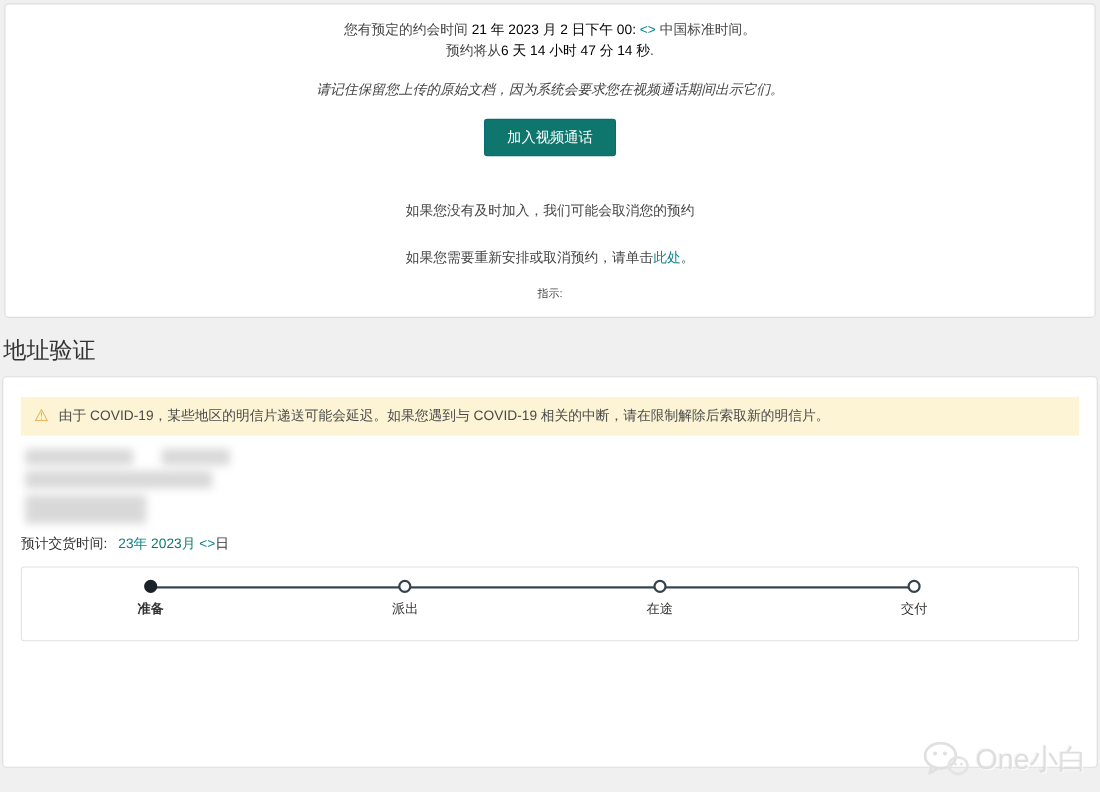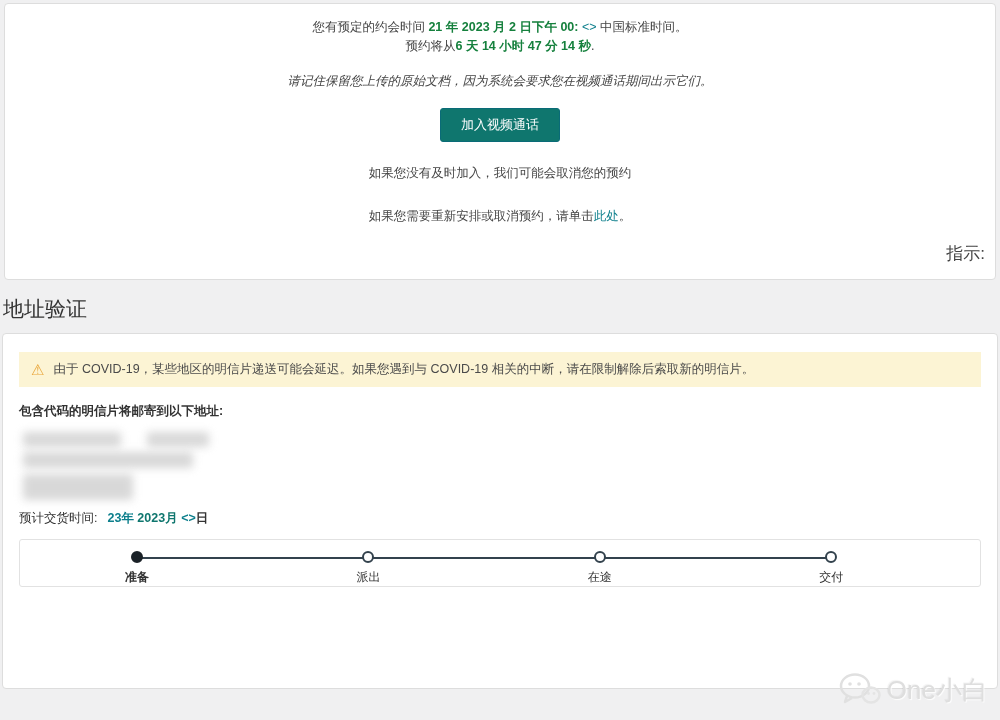--- a/index.html
+++ b/index.html
@@ -22,40 +22,40 @@
   .video-title {
     text-align:center;
     font-weight:bold;
     font-size:15px;
     color:#333;
     padding:12px 0 11px;
     border-bottom:1px solid #e7e7e7;
   }
   .video-body { text-align:center; padding-top:14px; }
   .line { line-height:1.55; }
-  .b { font-weight:bold; color:#15803d; }
+  .b { font-weight:normal; color:#000000; }
   .teal-text { color:#0d7f8c; }
   .green-text { color:#0f766e; }
   .reminder { margin-top:15px;font-style:italic; }
   .join-btn {
     display:inline-block;
     margin-top:17px;
     background:#0f766e;
     color:#fff;
     border:1px solid #0a6b77;
     border-radius:3px;
     padding:7px 20px;
     font-size:13px;
     cursor:pointer;
     font-family:inherit;
   }
-  .no-join { margin-top:22px; }
+  .no-join { margin-top:40px; }
   .reschedule { margin-top:23px; }
   a.inline-link { color:#0d7f8c; text-decoration:none; cursor:pointer; }
-  .instructions { text-align:right; padding:16px 10px 14px 10px; font-size:17px; }
+  .instructions { text-align:center; padding:16px 10px 14px 10px; font-size:10px; }
   .instructions ul { margin:2px 0 0 0; padding-left:22px; }
   .instructions li { line-height:1.55; list-style-type:disc; }
   
   .section-heading {
     font-size:21px;
     font-weight:400;
     color:#333;
     margin:15px 0 10px 3px;
   }
   .address-card { margin:3px 2px 0 2px; padding:18px 16px 12px 16px; height:356px; }
@@ -72,27 +72,27 @@
   .redacted { margin-top:10px; height:72px; position:relative; }
   .redacted .blur-block {
     background:#b9b9b9;
     filter:blur(4px);
     border-radius:2px;
     position:absolute;
     opacity:.55;
   }
   .delivery-line { margin-top:8px; }
   .delivery-line .label { font-weight:normal; color:#333; margin-right:10px; }
-  .delivery-line .seg { font-weight:bold; }
+  .delivery-line .seg { font-weight:normal; }
   
   .progress-box {
     margin-top:12px;
     border:1px solid #e2e2e2;
     border-radius:3px;
-    height:48px;
+    height:68px;
     position:relative;
     background:#fff;
   }
   .progress-line {
     position:absolute;
     top:17px;
     left:12.2%;
     width:72.3%;
     height:2px;
     background:#33424d;
@@ -107,20 +107,21 @@
   }
   .p-dot.filled { background:#1b2228; border-color:#1b2228; }
   .p-label { margin-top:6px; font-size:12px; color:#333; white-space:nowrap; }
   .p-label.current { font-weight:bold; }
   
   .watermark {
     position:absolute;
     right:12px;
     bottom:12px;
     display:flex;
+    align-items:center;
     color:#dedede;
     font-size:26px;
     text-shadow:1px 1px 1px rgba(255,255,255,.9), -1px -1px 1px rgba(0,0,0,.05);
     user-select:none;
   }
   .watermark svg { margin-right:6px; }
 </style>
 </head>
 <body>
 
@@ -146,21 +147,20 @@
 
 <h2 class="section-heading">地址验证</h2>
 
 <div class="card address-card">
 
   <div class="warning-banner">
     <span class="warn-icon">⚠</span>
     <span>由于 COVID-19，某些地区的明信片递送可能会延迟。如果您遇到与 COVID-19 相关的中断，请在限制解除后索取新的明信片。</span>
   </div>
 
-  <div class="postcard-line">包含代码的明信片将邮寄到以下地址:</div>
 
   <div class="redacted">
     <div class="blur-block" style="left:4px;  top:2px;  width:98px;  height:15px;"></div>
     <div class="blur-block" style="left:128px;top:2px;  width:62px;  height:15px;"></div>
     <div class="blur-block" style="left:4px;  top:22px; width:170px; height:16px;"></div>
     <div class="blur-block" style="left:4px;  top:44px; width:110px; height:26px;"></div>
   </div>
 
   <div class="delivery-line">
     <span class="label">预计交货时间:</span><span class="seg teal-text">23年</span><span class="seg green-text"> 2023月</span><span class="seg teal-text"> &lt;&gt;</span><span class="seg" style="color:#333;">日</span>

